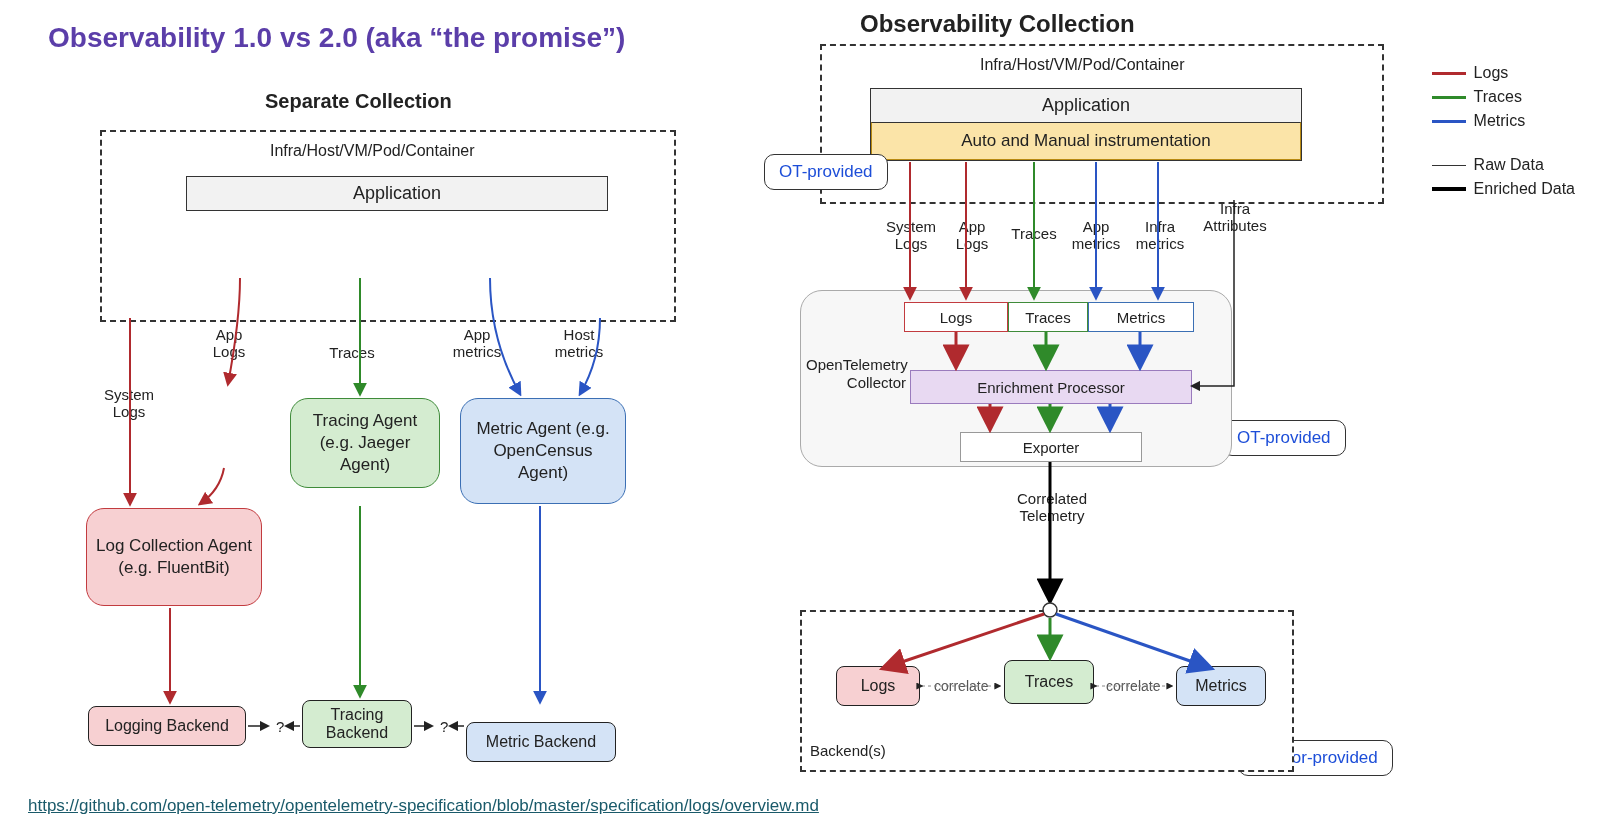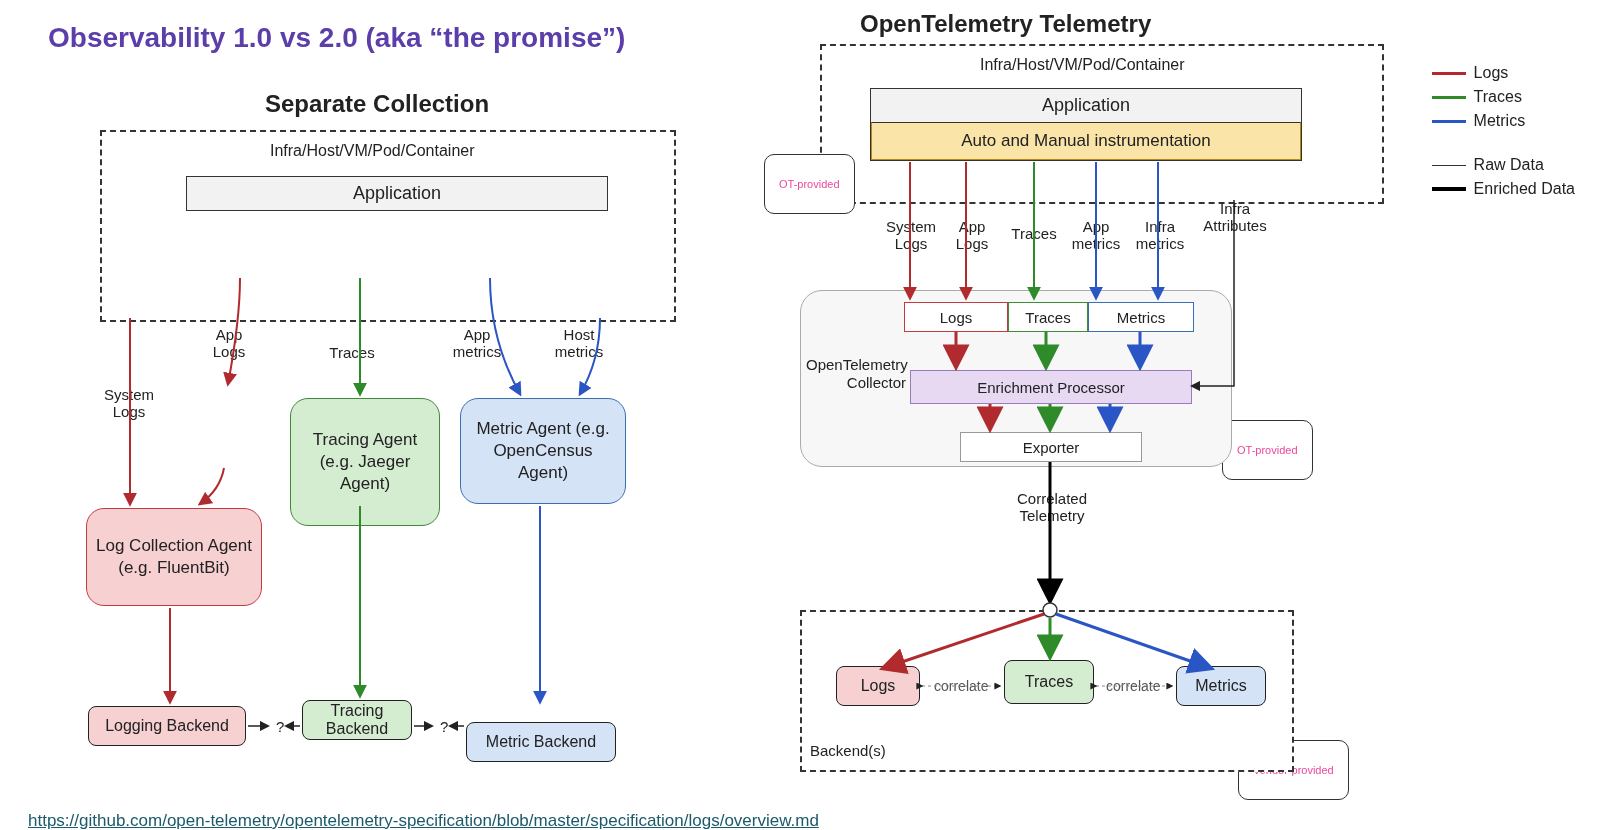--- a/index.html
+++ b/index.html
@@ -1,20 +1,20 @@
 <!DOCTYPE html>
 <html><head>
 <meta charset="utf-8">
 <style>
   html,body{margin:0;padding:0;font-family:-apple-system,Helvetica,Arial,sans-serif;background:#fff;color:#222;}
   .stage{position:relative;width:1600px;height:830px;}
   .title-main{position:absolute;left:48px;top:22px;font-size:28px;font-weight:700;color:#5b3ea9;}
-  .title-left{position:absolute;left:265px;top:90px;font-size:24px;font-weight:700;}
+  .title-left{position:absolute;left:265px;top:90px;font-size:20px;font-weight:700;}
   .title-right{position:absolute;left:860px;top:10px;font-size:24px;font-weight:700;}
-  .src-link{position:absolute;left:28px;top:796px;font-size:17px;color:#1a5a6a;text-decoration:underline;margin-top:15px;}
+  .src-link{position:absolute;left:28px;top:796px;font-size:17px;color:#1a5a6a;text-decoration:underline;}
   .dashed-box{position:absolute;border:2px dashed #333;background:#fff;}
   .infra-label{position:absolute;font-size:16px;text-align:left;}
   .app-box{position:absolute;border:1px solid #333;background:#f2f2f2;text-align:center;}
   .app-header{padding:6px 0;font-size:18px;}
   .lib-row{display:flex;border-top:1px solid #333;}
   .lib-cell{flex:1;background:#fbe4a8;border:1px solid #b88a12;padding:6px 4px;font-size:17px;line-height:1.2;}
   .lib-cell + .lib-cell{border-left:1px solid #333;}
   .instr-row{background:#fbe4a8;border:1px solid #b88a12;border-top:1px solid #333;padding:8px 4px;font-size:17px;}
   .agent{position:absolute;border-radius:18px;border:1px solid;display:flex;align-items:center;justify-content:center;text-align:center;font-size:17px;line-height:1.3;padding:6px;box-sizing:border-box;}
   .logs-col{background:#f7d0d2;border-color:#c23b3f;}
@@ -22,59 +22,59 @@
   .metrics-col{background:#d4e3f6;border-color:#3b6fb4;}
   .backend{position:absolute;border-radius:8px;border:1px solid;display:flex;align-items:center;justify-content:center;text-align:center;font-size:16px;padding:6px;box-sizing:border-box;}
   .small-label{position:absolute;font-size:15px;text-align:center;line-height:1.15;}
   .cylinder{position:absolute;width:78px;height:78px;border:1px solid #333;border-radius:50%/18%;background:#fff;display:flex;align-items:center;justify-content:center;font-size:15px;text-align:center;line-height:1.15;}
   .cylinder::before{content:"";position:absolute;top:-1px;left:-1px;right:-1px;height:16px;border:1px solid #333;border-radius:50%;background:#fff;}
   .legend{position:absolute;right:25px;top:58px;font-size:16px;}
   .legend-row{display:flex;align-items:center;margin:6px 0;}
   .legend-line{width:34px;height:0;border-top:3px solid;margin-right:8px;}
   .legend-thin{border-top-width:1px;border-color:#333;}
   .legend-thick{border-top-width:4px;border-color:#000;}
-  .callout{position:absolute;background:#fff;border:1.5px solid #333;border-radius:10px;padding:23px 14px;font-size:11px;color:#ec4899;font-weight:500;}
+  .callout{position:absolute;background:#fff;border:1.5px solid #333;border-radius:10px;padding:7px 14px;font-size:17px;color:#1d4ed8;font-weight:500;}
   .collector-box{position:absolute;border:1px solid #aaa;border-radius:22px;background:#f7f7f7;}
   .collector-label{position:absolute;font-size:15px;text-align:right;line-height:1.2;}
   .sub-box{position:absolute;border:1px solid;font-size:15px;display:flex;align-items:center;justify-content:center;background:#fff;}
   .enrich{border-color:#9a7bbd;background:#e8d9f2;}
   .exporter{border-color:#999;background:#fff;}
   svg.wires{position:absolute;left:0;top:0;pointer-events:none;}
   .q{position:absolute;font-size:15px;}
   .corr{position:absolute;font-size:14px;color:#555;}
 </style>
 </head>
 <body>
 
 <div class="stage">
 
   <div class="title-main">Observability 1.0 vs 2.0 (aka “the promise”)</div>
   <div class="title-left">Separate Collection</div>
-  <div class="title-right">OpenTelemetry Telemetry</div>
+  <div class="title-right">Observability Collection</div>
   <a class="src-link">https://github.com/open-telemetry/opentelemetry-specification/blob/master/specification/logs/overview.md</a>
 
   <div class="dashed-box" style="left:100px;top:130px;width:572px;height:188px;"></div>
   <div class="infra-label" style="left:270px;top:142px;width:240px;">Infra/Host/VM/Pod/Container</div>
   <div class="app-box" style="left:186px;top:176px;width:420px;">
     <div class="app-header">Application</div>
   </div>
 
   <div class="small-label" style="left:94px;top:386px;width:70px;">System Logs</div>
   <div class="small-label" style="left:204px;top:326px;width:50px;">App Logs</div>
   <div class="small-label" style="left:322px;top:344px;width:60px;">Traces</div>
   <div class="small-label" style="left:446px;top:326px;width:62px;">App metrics</div>
   <div class="small-label" style="left:548px;top:326px;width:62px;">Host metrics</div>
 
 
   <div class="agent logs-col" style="left:86px;top:508px;width:176px;height:98px;">Log Collection Agent (e.g. FluentBit)</div>
-  <div class="agent traces-col" style="left:290px;top:398px;width:150px;height:128px;">Tracing Agent (e.g. Jaeger Agent)</div>
+  <div class="agent traces-col" style="left:290px;top:398px;width:150px;height:90px;">Tracing Agent (e.g. Jaeger Agent)</div>
   <div class="agent metrics-col" style="left:460px;top:398px;width:166px;height:106px;">Metric Agent (e.g. OpenCensus Agent)</div>
 
   <div class="backend logs-col" style="left:88px;top:706px;width:158px;height:40px;">Logging Backend</div>
-  <div class="backend traces-col" style="left:302px;top:700px;width:110px;height:40px;">Tracing Backend</div>
+  <div class="backend traces-col" style="left:302px;top:700px;width:110px;height:48px;">Tracing Backend</div>
   <div class="backend metrics-col" style="left:466px;top:722px;width:150px;height:40px;">Metric Backend</div>
 
   <span class="q" style="left:276px;top:718px;">?</span>
   <span class="q" style="left:440px;top:718px;">?</span>
 
   <div class="dashed-box" style="left:820px;top:44px;width:560px;height:156px;"></div>
   <div class="infra-label" style="left:980px;top:56px;width:250px;">Infra/Host/VM/Pod/Container</div>
   <div class="app-box" style="left:870px;top:88px;width:430px;">
     <div class="app-header">Application</div>
     <div class="instr-row">Auto and Manual instrumentation</div>

